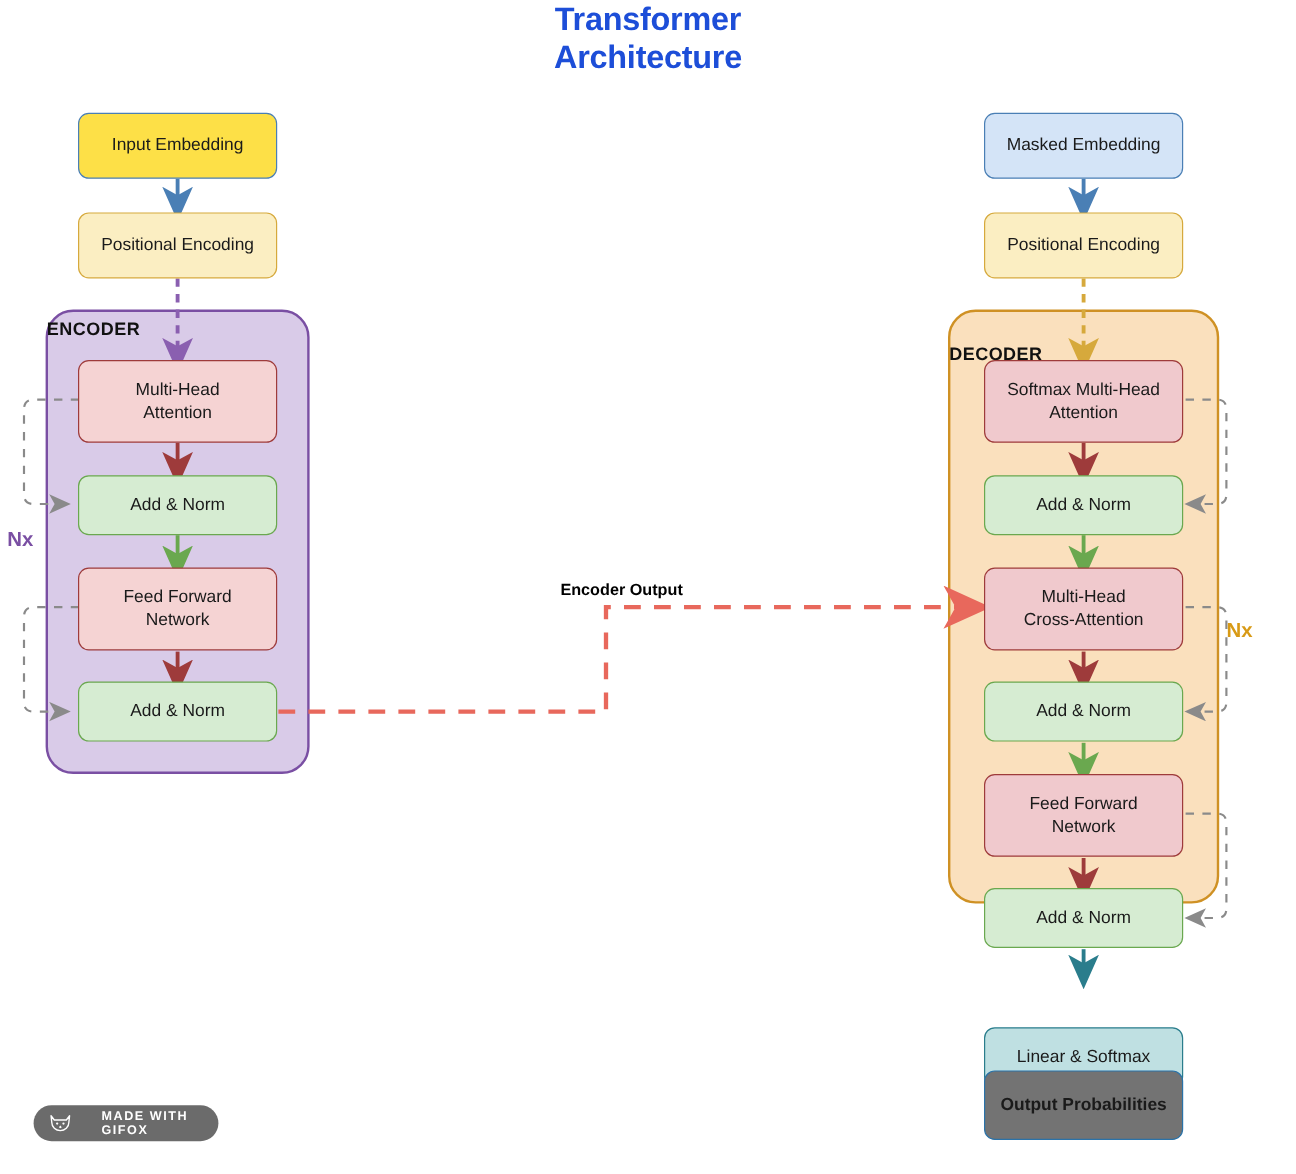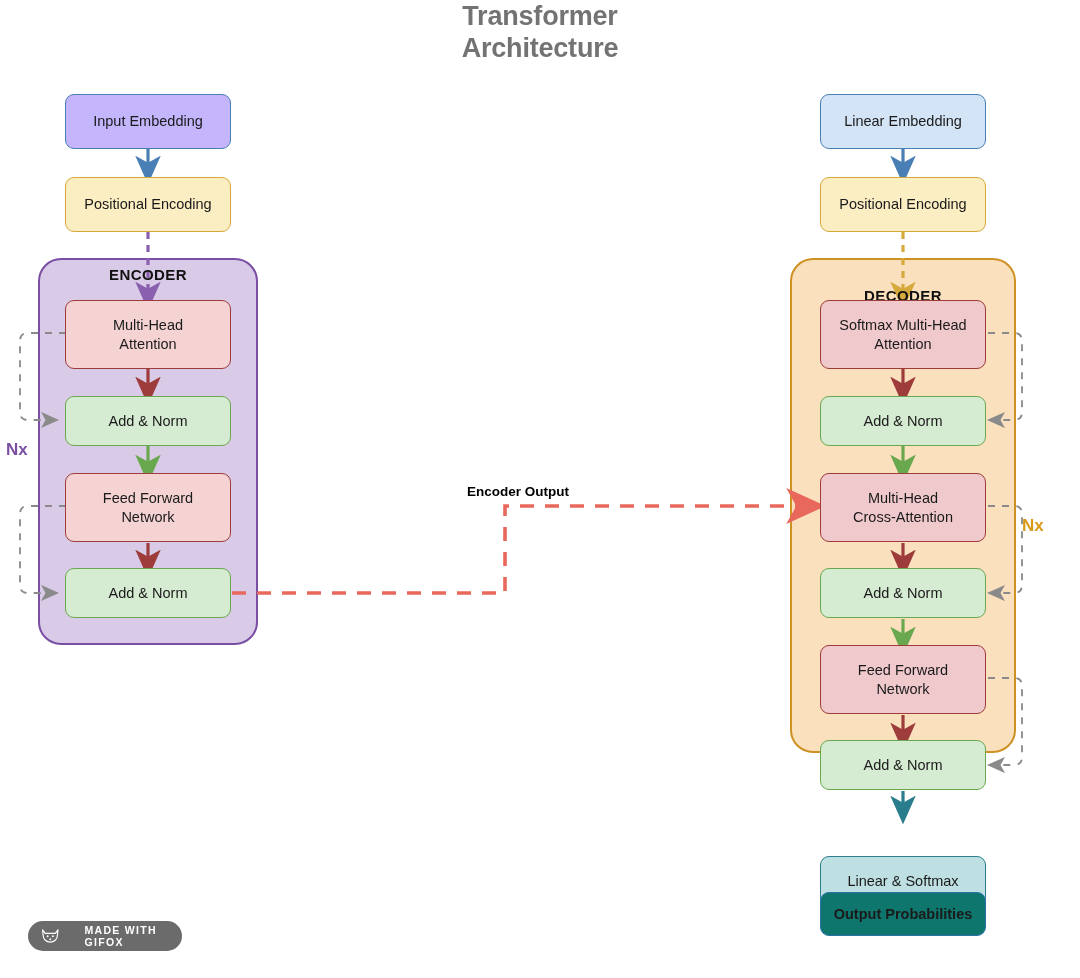--- a/index.html
+++ b/index.html
@@ -27,42 +27,42 @@
     height: 978px;
   }
   .title {
     position: absolute;
     left: 340px;
     top: 0px;
     width: 400px;
     text-align: center;
     font-size: 27px;
     font-weight: bold;
-    color: #737373;
+    color: #1d4ed8;
     line-height: 32px;
     letter-spacing: -0.2px;
   }
   .node {
     position: absolute;
     box-sizing: border-box;
     display: flex;
     align-items: center;
     justify-content: center;
     text-align: center;
     font-size: 14.5px;
     color: #1a1a1a;
     line-height: 19px;
     border-radius: 9px;
     border-width: 1.6px;
     border-style: solid;
   }
   .node.bold { font-weight: bold; }
   .container-label {
     position: absolute;
-    text-align: center;
+    text-align: left;
     font-size: 15px;
     font-weight: bold;
     color: #111111;
     letter-spacing: 0.4px;
   }
   .nx-label {
     position: absolute;
     font-size: 17px;
     font-weight: bold;
   }
@@ -163,21 +163,21 @@
   </svg>
 
   <div class="container-label" style="left:39px; top:266px; width:218px;">ENCODER</div>
   <div class="container-label" style="left:791px; top:266px; width:224px;margin-top:21px;">DECODER</div>
 
   <div class="nx-label" style="left:6px; top:440px; color:#7a4fa3;">Nx</div>
   <div class="nx-label" style="left:1022px; top:516px; color:#d89a16;">Nx</div>
 
   <div class="edge-label" style="left:467px; top:484px; color:#000000;">Encoder Output</div>
 
-  <div class="node" style="left:65px; top:94px; width:166px; height:55px; background:#c4b5fd; border-color:#4a7fb5;">
+  <div class="node" style="left:65px; top:94px; width:166px; height:55px; background:#fde047; border-color:#4a7fb5;">
     <span>Input Embedding</span>
   </div>
 
   <div class="node" style="left:65px; top:177px; width:166px; height:55px; background:#fbeec2; border-color:#d6a93c;">
     <span>Positional Encoding</span>
   </div>
 
   <div class="node" style="left:65px; top:300px; width:166px; height:69px; background:#f5d3d3; border-color:#9e3b3b; white-space:pre-line;">
     <span>Multi-Head
 Attention</span>
@@ -190,21 +190,21 @@
   <div class="node" style="left:65px; top:473px; width:166px; height:69px; background:#f5d3d3; border-color:#9e3b3b; white-space:pre-line;">
     <span>Feed Forward
 Network</span>
   </div>
 
   <div class="node" style="left:65px; top:568px; width:166px; height:50px; background:#d6ecd2; border-color:#6aa84f;">
     <span>Add &amp; Norm</span>
   </div>
 
   <div class="node" style="left:820px; top:94px; width:166px; height:55px; background:#d4e4f7; border-color:#4a7fb5;">
-    <span>Linear Embedding</span>
+    <span>Masked Embedding</span>
   </div>
 
   <div class="node" style="left:820px; top:177px; width:166px; height:55px; background:#fbeec2; border-color:#d6a93c;">
     <span>Positional Encoding</span>
   </div>
 
   <div class="node" style="left:820px; top:300px; width:166px; height:69px; background:#f0c9cd; border-color:#9e3b3b; white-space:pre-line;">
     <span>Softmax Multi-Head
 Attention</span>
   </div>
@@ -228,21 +228,21 @@
   </div>
 
   <div class="node" style="left:820px; top:740px; width:166px; height:50px; background:#d6ecd2; border-color:#6aa84f;">
     <span>Add &amp; Norm</span>
   </div>
 
   <div class="node" style="left:820px; top:812px; width:166px; height:50px; background:#bfe0e2; border-color:#2a7d8c;margin-top:44px;">
     <span>Linear &amp; Softmax</span>
   </div>
 
-  <div class="node bold" style="left:820px; top:892px; width:166px; height:44px; background:#0f766e; border-color:#2a72a8;">
+  <div class="node bold" style="left:820px; top:892px; width:166px; height:58px; background:#737373; border-color:#2a72a8;">
     <span>Output Probabilities</span>
   </div>
 
   <div class="gifox-badge">
     <svg class="gifox-icon" viewBox="0 0 24 18">
       <path d="M2 1 L5.5 5.5 L18.5 5.5 L22 1 L21.2 8.2 C21.2 13.2 17 17 12 17 C7 17 2.8 13.2 2.8 8.2 Z" fill="none" stroke="#ffffff" stroke-width="1.5" stroke-linejoin="round"></path>
       <circle cx="8.6" cy="9.4" r="1.25" fill="#ffffff"></circle>
       <circle cx="15.4" cy="9.4" r="1.25" fill="#ffffff"></circle>
       <path d="M12 11.6 L10.4 13.4 L12 14.4 L13.6 13.4 Z" fill="#ffffff"></path>
     </svg>

